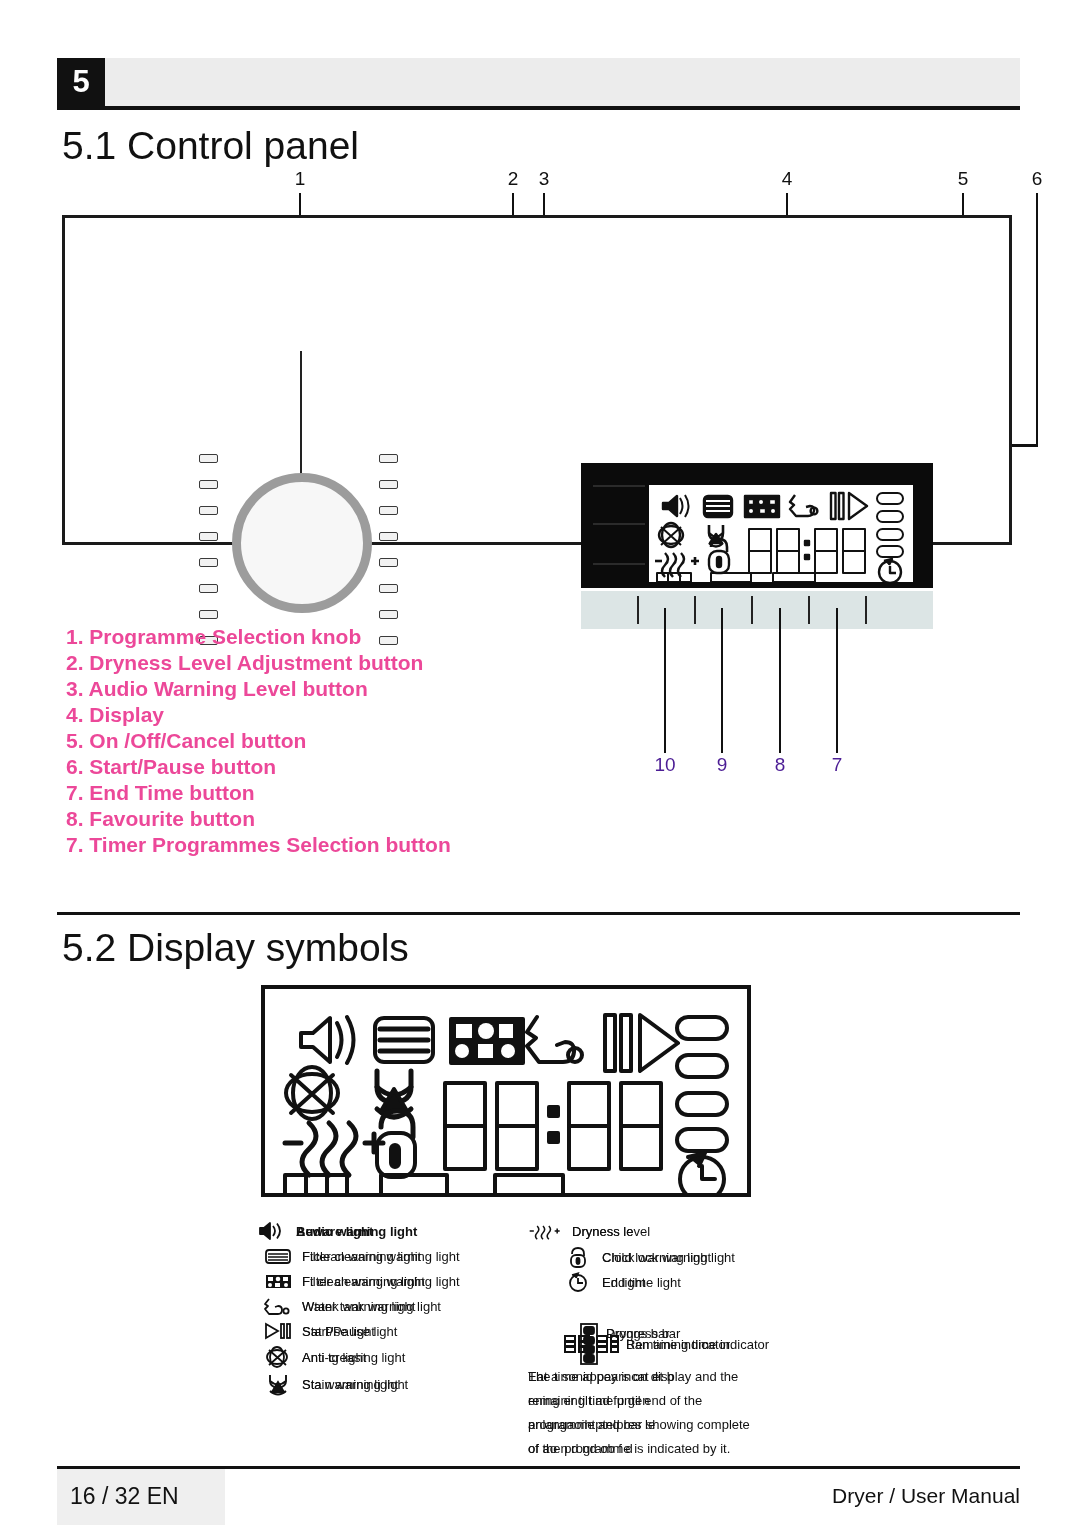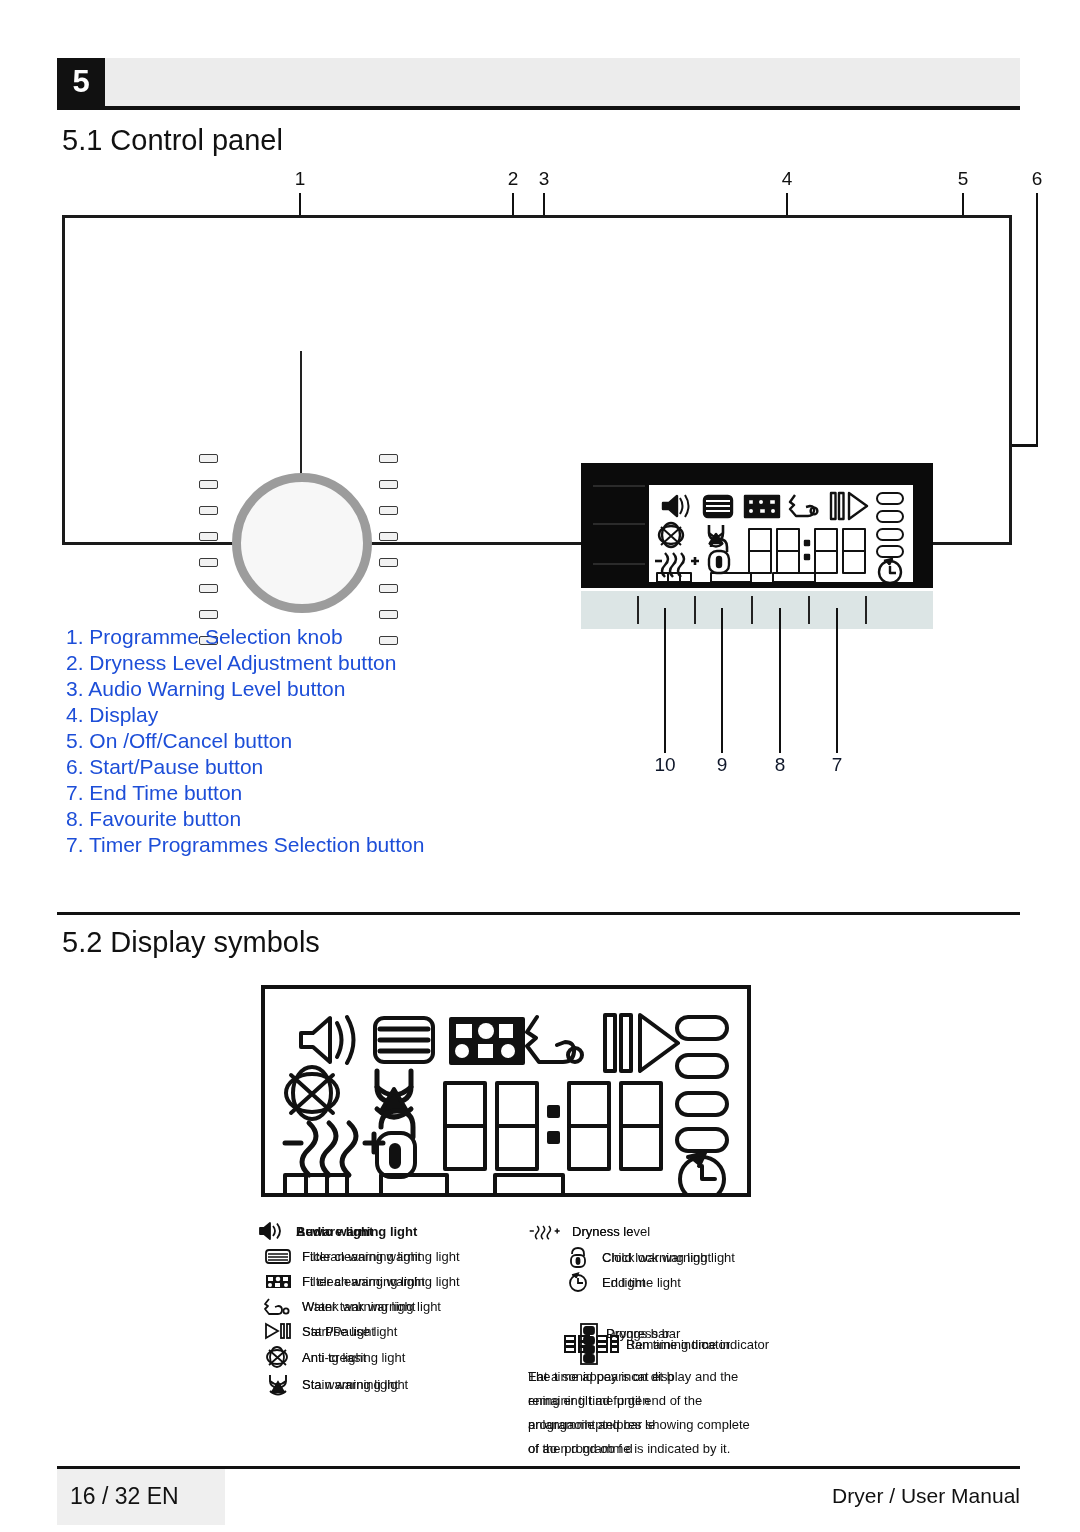--- a/index.html
+++ b/index.html
@@ -28,21 +28,21 @@
   .chapter-title{
     font-size:31px;font-weight:bold;letter-spacing:.1px;
     padding-left:14px;color:#111;
   }
   .chapter-underline{
     position:absolute;left:57px;top:106px;width:963px;height:4px;background:#111;
   }
 
   
   .h2{
-    position:absolute;font-size:29px;font-weight:normal;color:#111;
+    position:absolute;font-size:39px;font-weight:normal;color:#111;
     white-space:nowrap;
   }
   #sec-51{left:62px;top:124px;}
   #sec-52{left:62px;top:926px;}
   .rule{
     position:absolute;left:57px;width:963px;height:3px;background:#111;
   }
   #rule-52{top:912px;}
 
   
@@ -57,21 +57,21 @@
   .lead-num{
     position:absolute;font-size:19px;color:#111;top:0px;
     transform:translateX(-50%);
   }
   .lead-v{
     position:absolute;width:2px;background:#111;
   }
 
   
   .lead-num-b{
-    position:absolute;font-size:19px;color:#0f172a;
+    position:absolute;font-size:19px;color:#4c1d95;
     transform:translateX(-50%);
   }
 
   
   .knob-ring{
     position:absolute;left:175px;top:305px;width:140px;height:140px;
     border:9px solid #9c9c9c;border-radius:50%;
     background:#f7f7f7;box-sizing:border-box;
   }
   .knob-pointer{
@@ -98,21 +98,21 @@
   }
 
   
   .cp-lcd-tick{
     position:absolute;width:52px;height:2px;background:#2b2b2b;
   }
 
   
   .cp-list{
     position:absolute;left:66px;top:624px;width:620px;
-    font-size:21px;line-height:26px;color:#1d4ed8;
+    font-size:21px;line-height:26px;color:#ec4899;font-weight:bold;
   }
   .cp-list div{white-space:nowrap;}
 
   
   .fig-ds{
     position:absolute;left:261px;top:985px;width:490px;height:212px;
     border:4px solid #111;box-sizing:border-box;background:#fff;
   }
 
   

